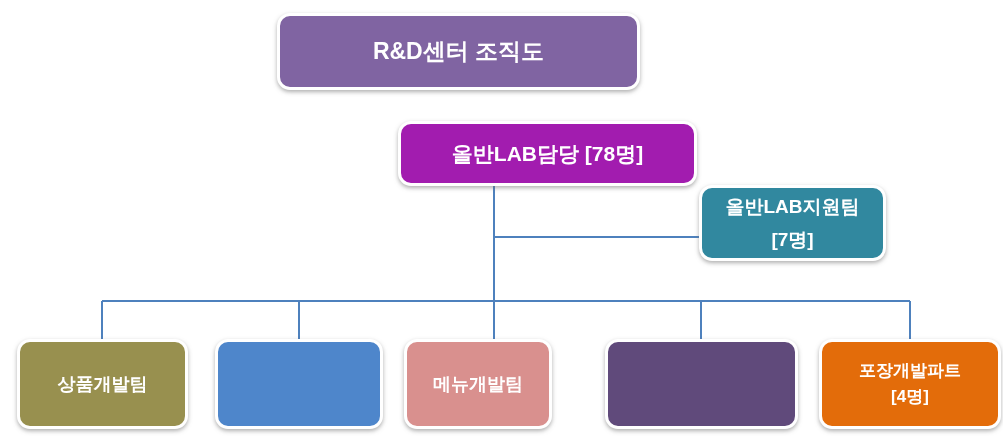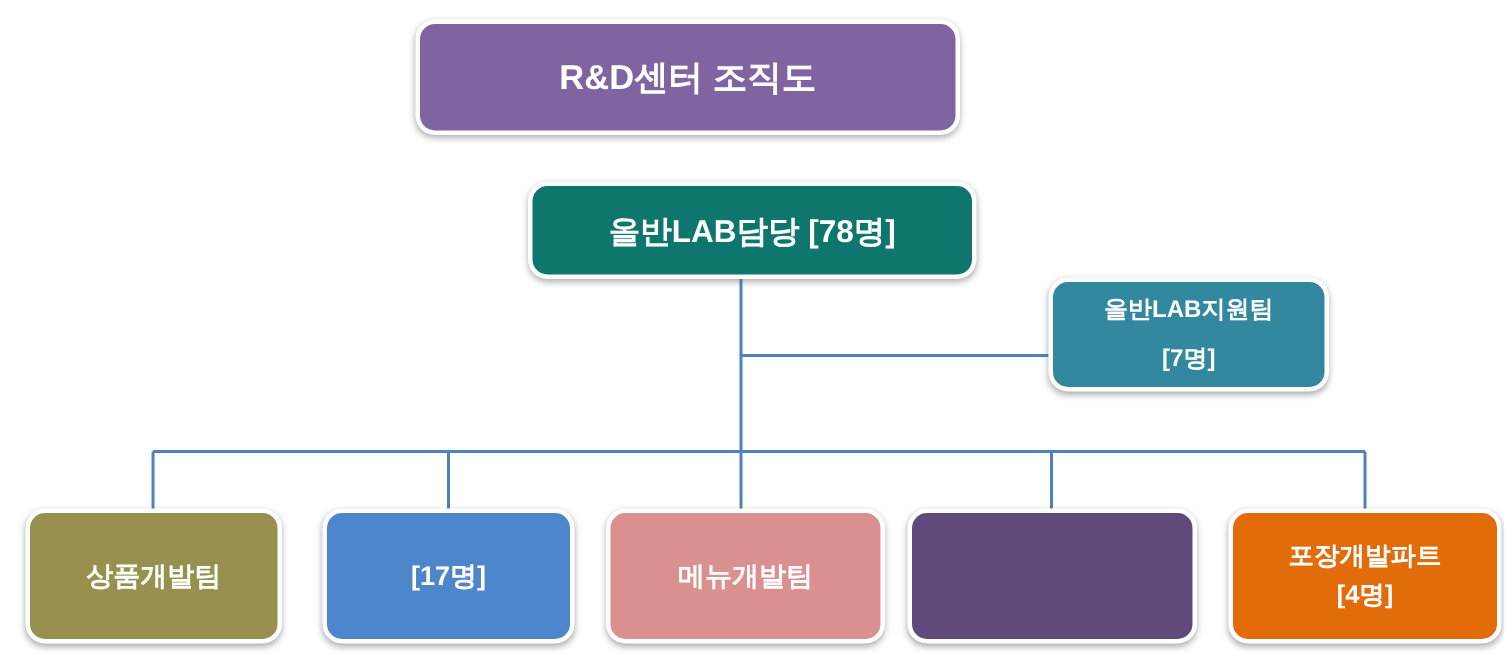--- a/index.html
+++ b/index.html
@@ -25,29 +25,29 @@
     display:flex;
     flex-direction:column;
     align-items:center;
     justify-content:center;
     text-align:center;
     z-index:1;
   }
   .box span{display:block;}
   .title-box{left:277px;top:13px;width:363px;height:77px;font-size:23px;}
   .root-box{left:352px;top:121px;width:299px;height:65px;font-size:21px;}
-  .support-box{left:699px;top:185px;width:187px;height:76px;font-size:16px;}
+  .support-box{left:699px;top:185px;width:187px;height:76px;font-size:19px;}
   .support-box span{line-height:33px;}
   .team-box{top:339px;height:90px;font-size:18px;}
   .team-box span{line-height:38px;}
   .team-box.tight{font-size:17px;text-align:right;}
   .team-box.tight span{line-height:26px;}
   .t1{left:17px;width:171px;}
   .t2{left:215px;width:168px;}
-  .t3{left:404px;width:186px;}
+  .t3{left:404px;width:148px;}
   .t4{left:605px;width:193px;}
   .t5{left:819px;width:182px;}
 </style>
 </head>
 <body>
 
 <div class="canvas">
 
   <svg class="connectors" viewBox="0 0 1003 436" xmlns="http://www.w3.org/2000/svg">
     <g fill="none" stroke-width="2" stroke="#4E81BD">
@@ -58,35 +58,34 @@
       <line x1="299" y1="301" x2="299" y2="342"></line>
       <line x1="701" y1="301" x2="701" y2="342"></line>
       <line x1="910" y1="301" x2="910" y2="342"></line>
     </g>
   </svg>
 
   <div class="box title-box" style="background-color: rgb(128, 100, 162);">
     <span>R&amp;D센터 조직도</span>
   </div>
 
-  <div class="box root-box" style="background-color: #0f766e;">
+  <div class="box root-box" style="background-color: #a21caf; margin-left: 46px;">
     <span>올반LAB담당 [78명]</span>
   </div>
 
   <div class="box support-box" style="background-color: rgb(49, 136, 159);">
     <span>올반LAB지원팀</span>
     <span>[7명]</span>
   </div>
 
   <div class="box team-box t1" style="background-color: rgb(152, 144, 79);">
     <span>상품개발팀</span>
   </div>
 
   <div class="box team-box t2" style="background-color: rgb(78, 134, 203);">
-    <span>[17명]</span>
   </div>
 
   <div class="box team-box t3" style="background-color: rgb(217, 144, 142);">
     <span>메뉴개발팀</span>
   </div>
 
   <div class="box team-box t4" style="background-color: rgb(96, 74, 123);">
   </div>
 
   <div class="box team-box t5 tight" style="background-color: rgb(227, 108, 10);">

